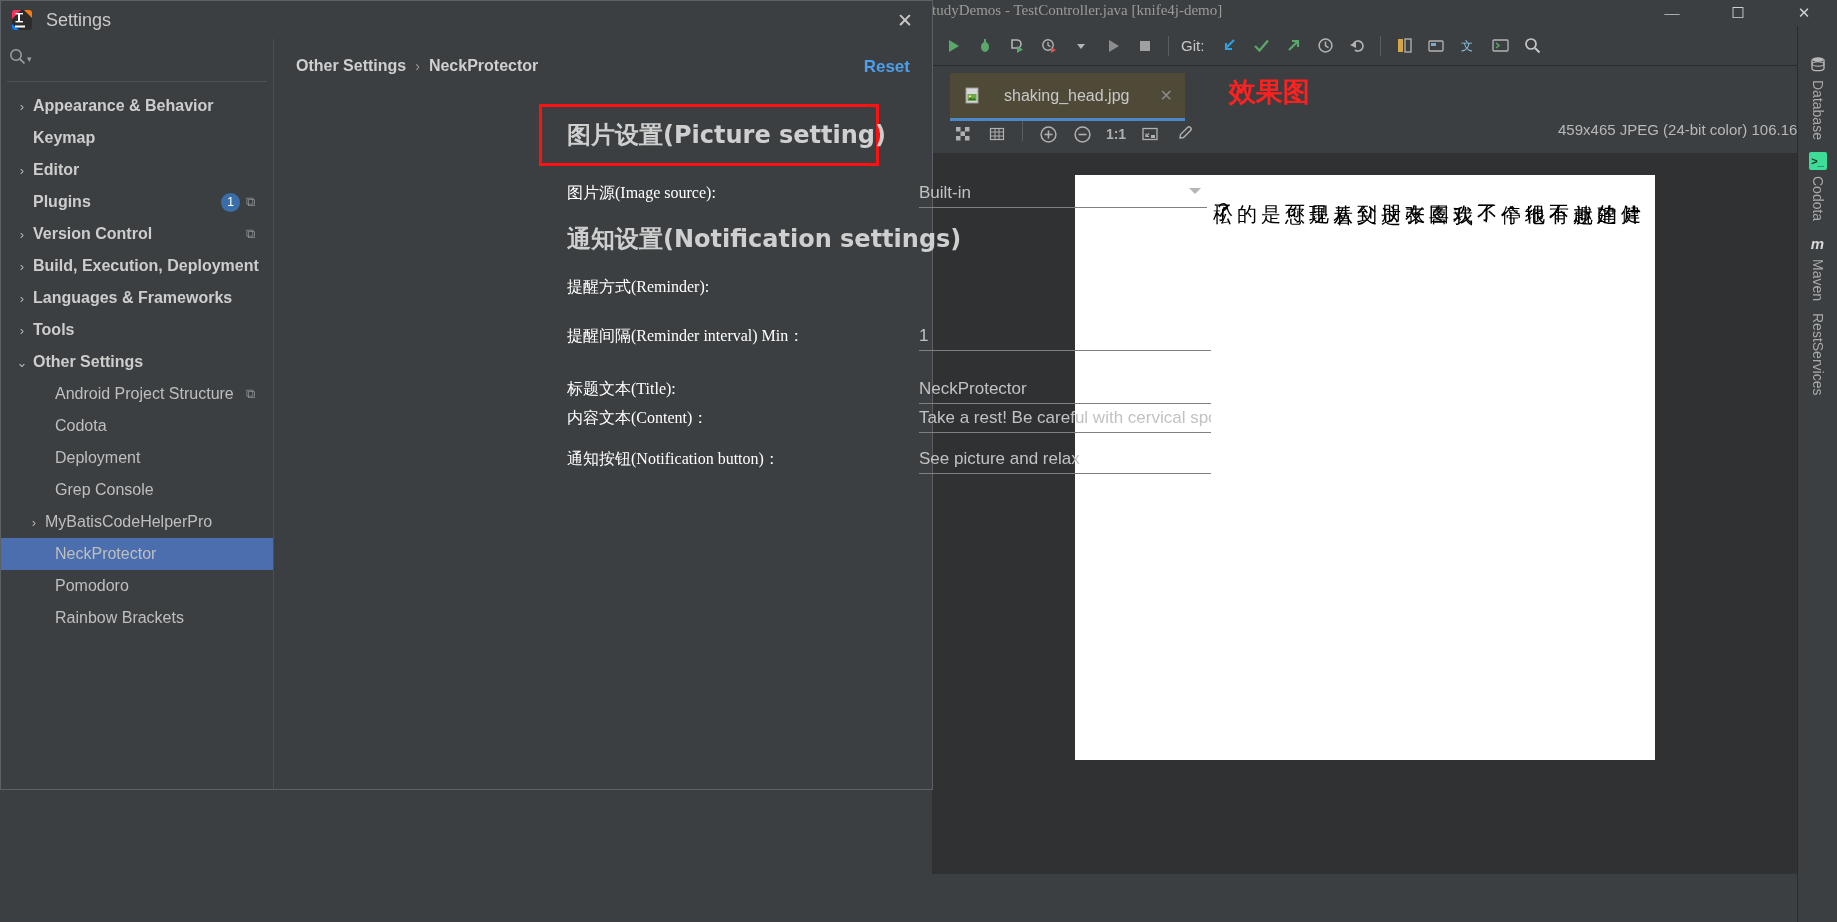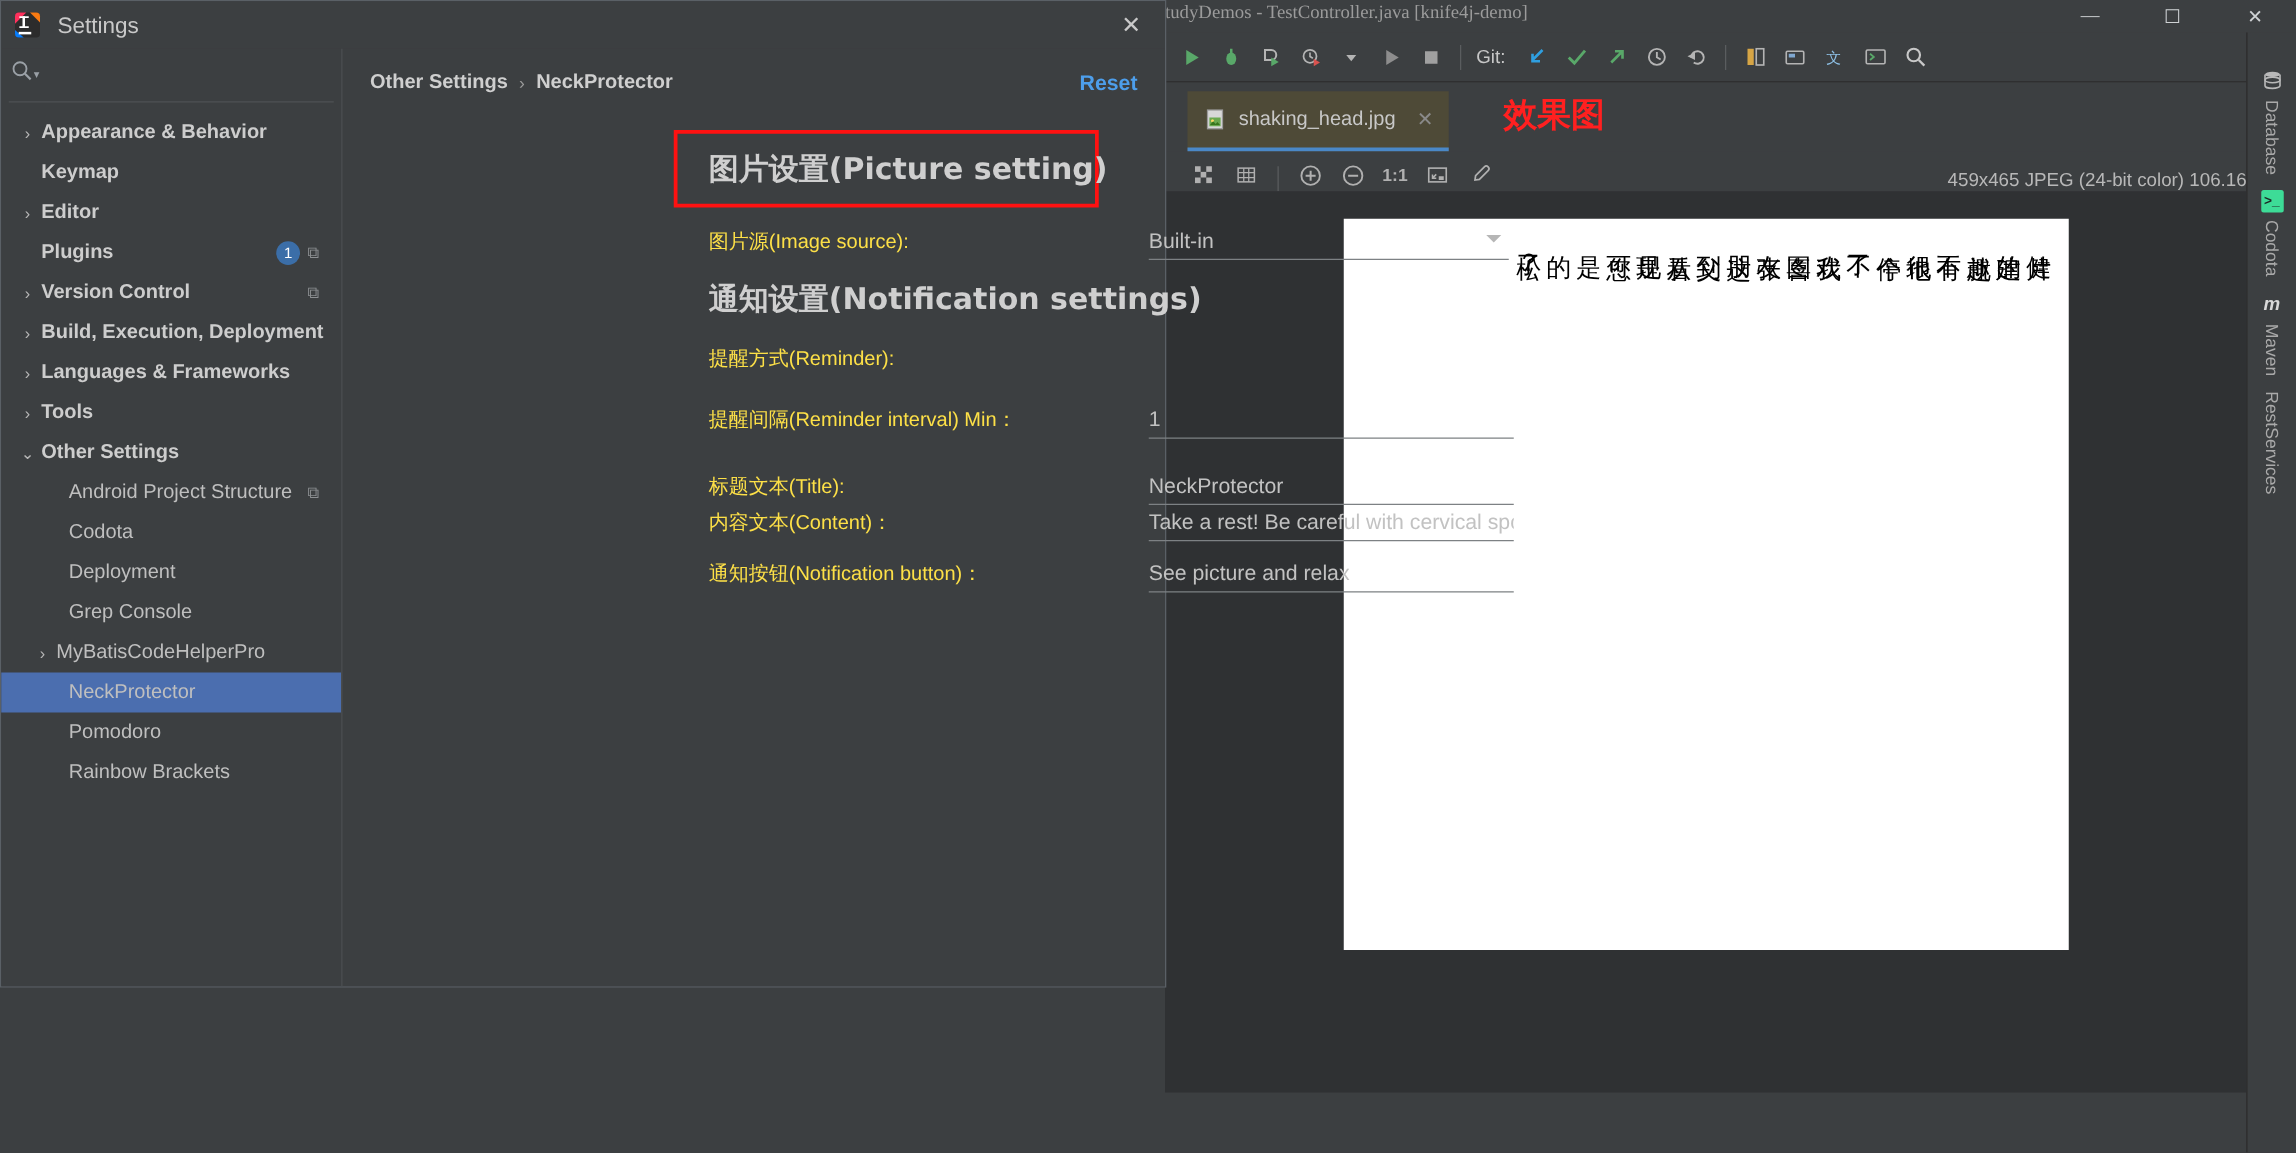--- a/index.html
+++ b/index.html
@@ -41,35 +41,35 @@
   .tb-sep { width: 1px; height: 20px; background: #5a5d5f; margin: 0 6px; }
   .tb-label { color: #c7c7c7; font-size: 15px; margin: 0 8px 0 4px; }
 
   
   .editor-tabs {
     height: 55px; background: #3c3f41; display: flex; align-items: flex-end;
     padding-left: 18px;
   }
   .editor-tab {
     background: #4e4a37; height: 48px; display: flex; align-items: center;
-    padding: 0 12px 0 14px; gap: 9px; border-bottom: 3px solid #4a88c7;
+    padding: 0 12px 0 14px; gap: 22px; border-bottom: 3px solid #4a88c7;
     position: relative;
   }
   .tab-fileicon { width: 18px; height: 18px; position: relative; }
   .tab-name { color: #c8c8c8; font-size: 16px; white-space: nowrap; }
   .tab-close { color: #8a8a8a; font-size: 16px; margin-left: 8px; }
 
   .effect-note {
     color: #ff2020; font-size: 27px; font-weight: bold;
     margin-left: 44px; align-self: center; padding-bottom: 4px;
     font-family: "DejaVu Sans", sans-serif;
   }
 
   .img-toolbar {
-    height: 32px; background: #3c3f41; display: flex; align-items: flex-end;
+    height: 32px; background: #3c3f41; display: flex; align-items: flex-start;
     padding-left: 16px; gap: 4px;
   }
   .img-ico {
     width: 30px; height: 26px; display: flex; align-items: center; justify-content: center;
     color: #b0b0b0; font-size: 16px;
   }
   .img-info {
     margin-left: auto; margin-right: 18px; color: #b8b8b8; font-size: 15px; white-space: nowrap;
   }
 
@@ -182,22 +182,22 @@
   .redbox {
     position: absolute; left: 265px; top: 65px; width: 340px; height: 62px;
     border: 3px solid #ff1111; pointer-events: none;
   }
   .title1 { position: absolute; left: 293px; top: 80px; }
   .title2 { position: absolute; left: 293px; top: 184px; }
 
   .form-row {
     position: absolute; left: 293px; right: 0; display: flex; align-items: flex-start;
   }
-  .form-label { color: #fde047; font-size: 16px; white-space: nowrap; width: 352px; flex: none;
-    font-family: Liberation Sans, sans-serif; }
+  .form-label { color: #ffffff; font-size: 16px; white-space: nowrap; width: 352px; flex: none;
+    font-family: Liberation Serif, serif; }
   .field {
     position: relative; width: 288px; flex: none;
     border-bottom: 1px solid #7d8184; padding-bottom: 4px;
   }
   .field-val { color: #c2c2c2; font-size: 17px; white-space: nowrap; overflow: hidden; display:block; }
   .combo-caret {
     position: absolute; right: 6px; top: 5px; width: 0; height: 0;
     border-left: 6px solid transparent; border-right: 6px solid transparent;
     border-top: 6px solid #b6b6b6;
   }

